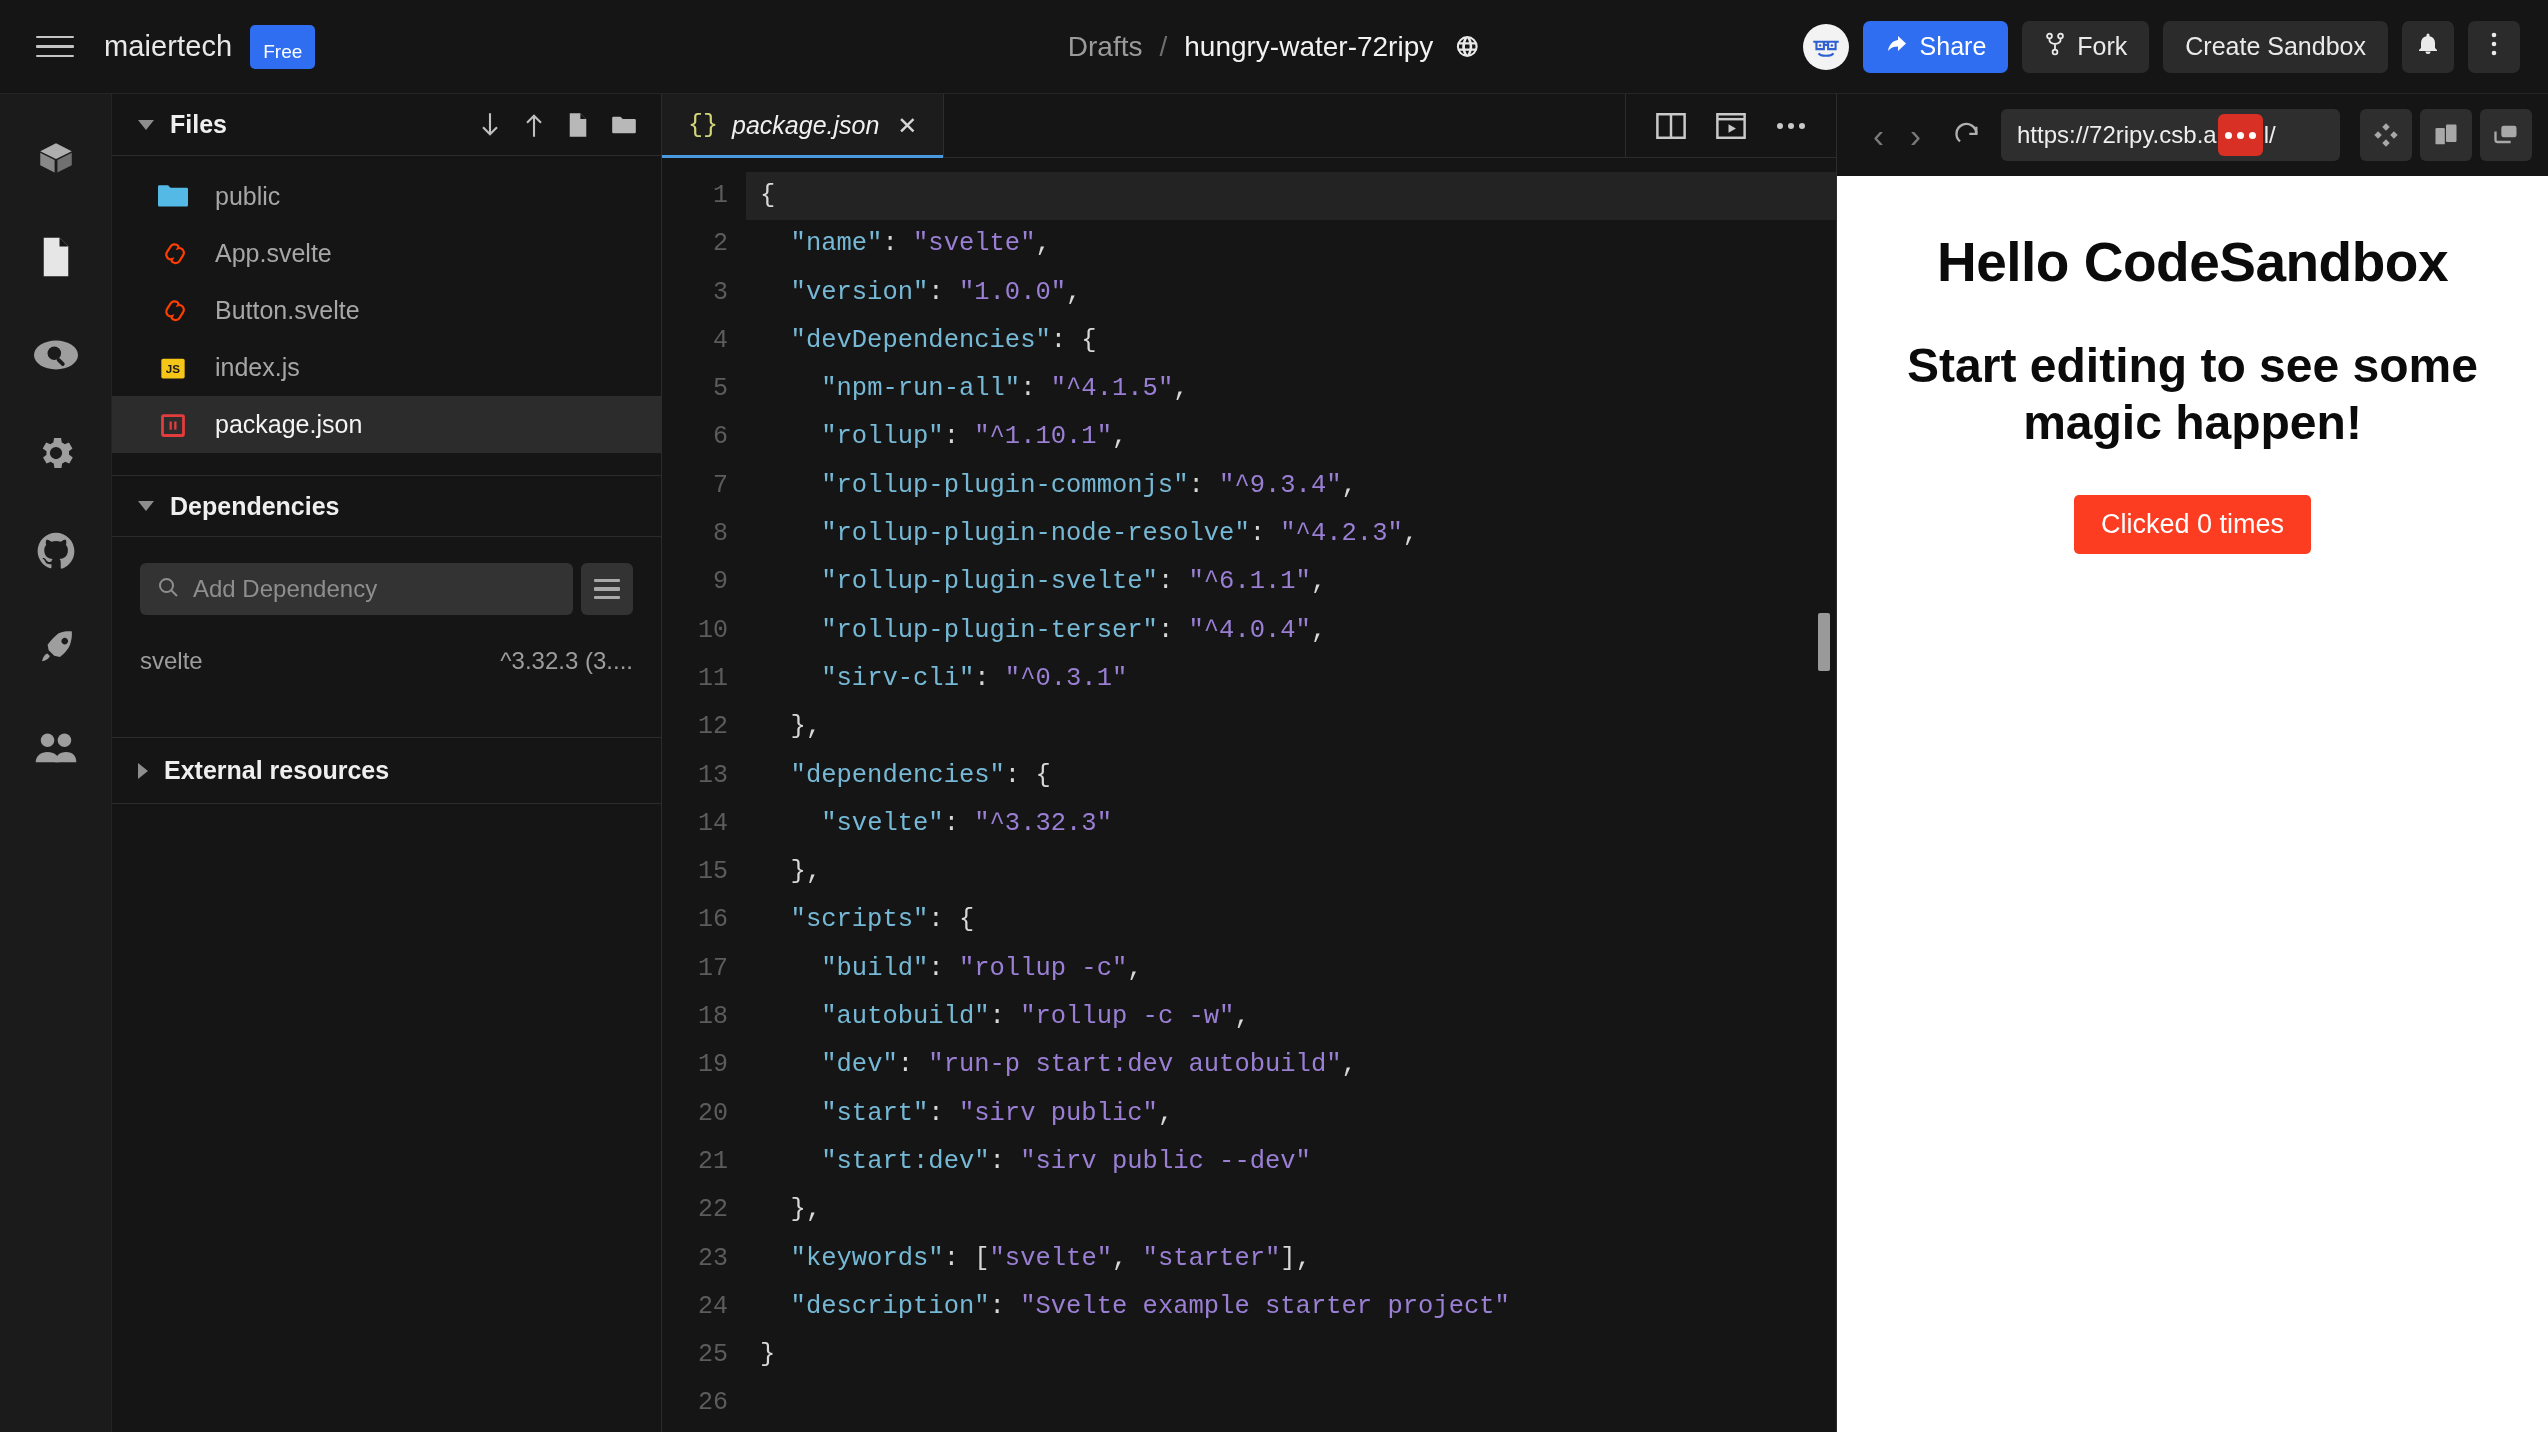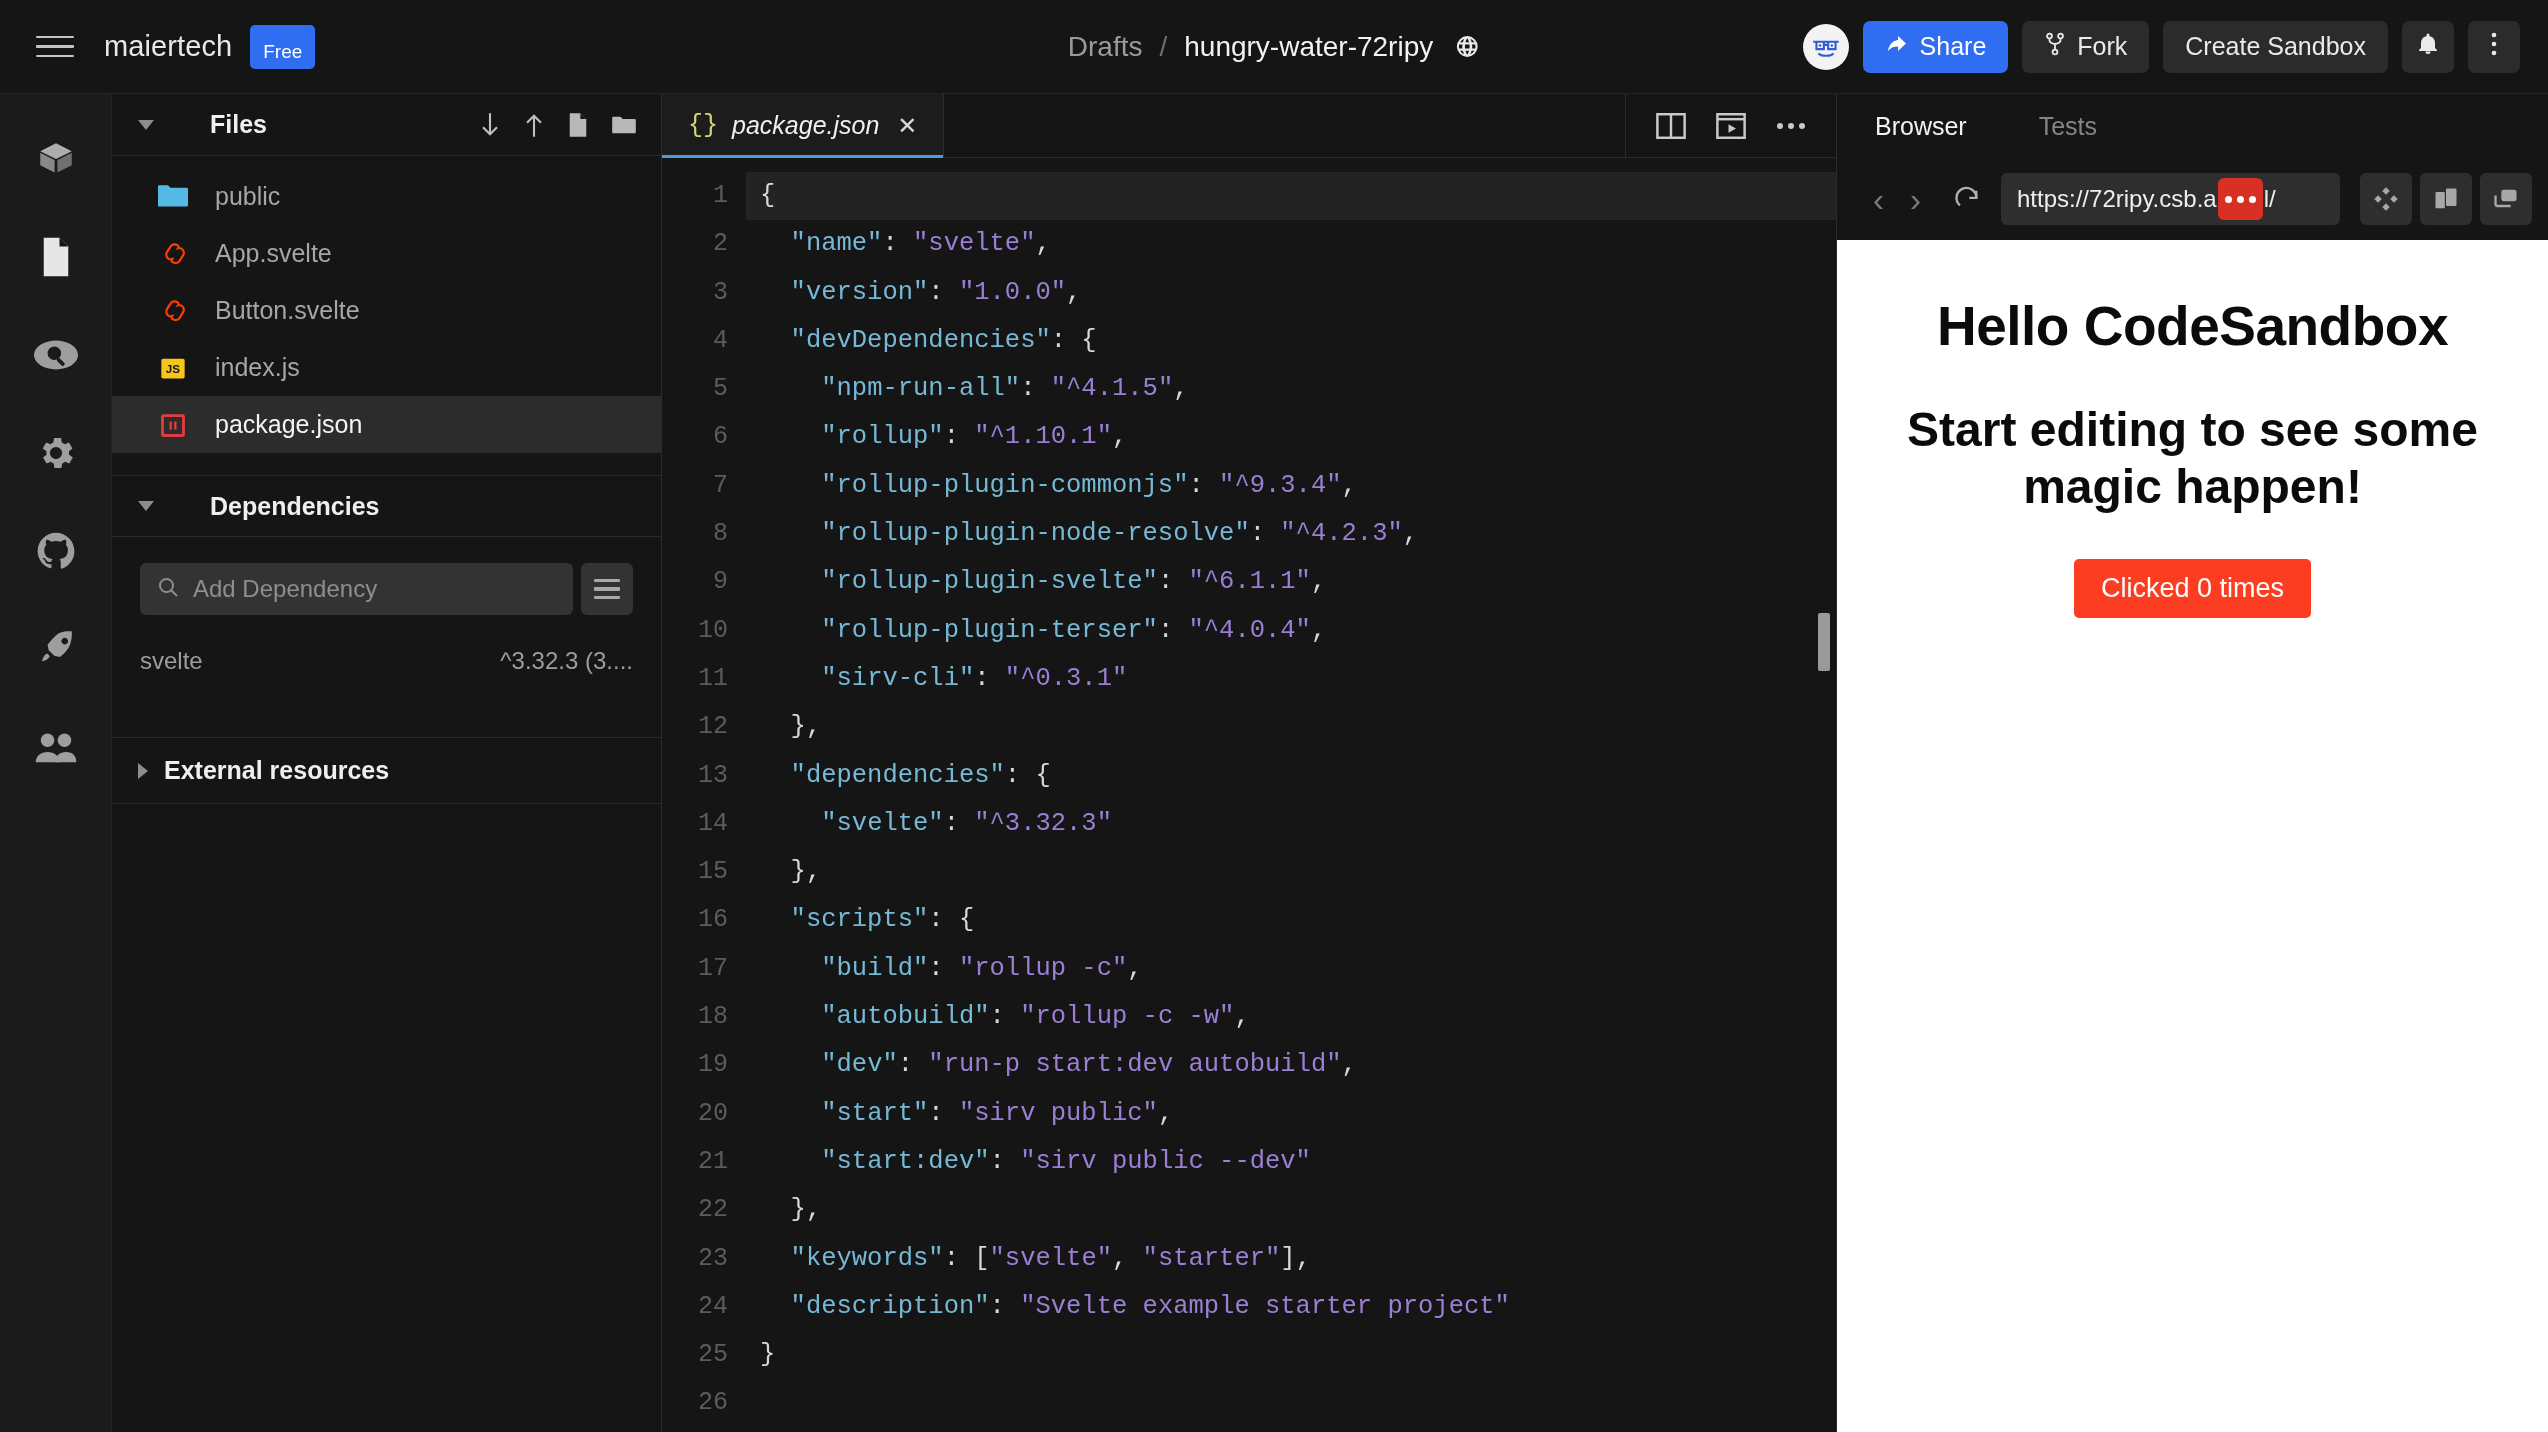--- a/index.html
+++ b/index.html
@@ -72,21 +72,20 @@
   
   .sidebar {
     width: 550px; min-width: 550px; background: #151515;
     border-right: 1px solid #2c2c2c;
     display: flex; flex-direction: column;
   }
   .panel-header {
     height: 62px; display: flex; align-items: center;
     padding: 0 24px 0 26px; border-bottom: 1px solid #2c2c2c;
     flex-shrink: 0;
-    gap: 40px;
   }
   .tri { width: 0; height: 0; margin-right: 16px; cursor: pointer; }
   .tri.down { border-left: 8px solid transparent; border-right: 8px solid transparent; border-top: 10px solid #8d8d8d; }
   .tri.right { border-top: 8px solid transparent; border-bottom: 8px solid transparent; border-left: 10px solid #8d8d8d; }
   .panel-title { color: #efefef; font-size: 25px; font-weight: 700; }
   .panel-actions { margin-left: auto; display: flex; align-items: center; gap: 22px; }
   .panel-actions .act { cursor: pointer; display: flex; }
 
   .file-list { padding: 12px 0 22px; }
   .file-row {
@@ -522,24 +521,20 @@
             <div class="ln">24</div>
             <div class="ln">25</div>
             <div class="ln">26</div>
           </div>
         <div class="code-lines"><div class="cl active-line"><span class="tk-punc">{</span></div><div class="cl"><span class="tk-punc">  </span><span class="tk-key">"name"</span><span class="tk-punc">: </span><span class="tk-str">"svelte"</span><span class="tk-punc">,</span></div><div class="cl"><span class="tk-punc">  </span><span class="tk-key">"version"</span><span class="tk-punc">: </span><span class="tk-str">"1.0.0"</span><span class="tk-punc">,</span></div><div class="cl"><span class="tk-punc">  </span><span class="tk-key">"devDependencies"</span><span class="tk-punc">: {</span></div><div class="cl"><span class="tk-punc">    </span><span class="tk-key">"npm-run-all"</span><span class="tk-punc">: </span><span class="tk-str">"^4.1.5"</span><span class="tk-punc">,</span></div><div class="cl"><span class="tk-punc">    </span><span class="tk-key">"rollup"</span><span class="tk-punc">: </span><span class="tk-str">"^1.10.1"</span><span class="tk-punc">,</span></div><div class="cl"><span class="tk-punc">    </span><span class="tk-key">"rollup-plugin-commonjs"</span><span class="tk-punc">: </span><span class="tk-str">"^9.3.4"</span><span class="tk-punc">,</span></div><div class="cl"><span class="tk-punc">    </span><span class="tk-key">"rollup-plugin-node-resolve"</span><span class="tk-punc">: </span><span class="tk-str">"^4.2.3"</span><span class="tk-punc">,</span></div><div class="cl"><span class="tk-punc">    </span><span class="tk-key">"rollup-plugin-svelte"</span><span class="tk-punc">: </span><span class="tk-str">"^6.1.1"</span><span class="tk-punc">,</span></div><div class="cl"><span class="tk-punc">    </span><span class="tk-key">"rollup-plugin-terser"</span><span class="tk-punc">: </span><span class="tk-str">"^4.0.4"</span><span class="tk-punc">,</span></div><div class="cl"><span class="tk-punc">    </span><span class="tk-key">"sirv-cli"</span><span class="tk-punc">: </span><span class="tk-str">"^0.3.1"</span></div><div class="cl"><span class="tk-punc">  },</span></div><div class="cl"><span class="tk-punc">  </span><span class="tk-key">"dependencies"</span><span class="tk-punc">: {</span></div><div class="cl"><span class="tk-punc">    </span><span class="tk-key">"svelte"</span><span class="tk-punc">: </span><span class="tk-str">"^3.32.3"</span></div><div class="cl"><span class="tk-punc">  },</span></div><div class="cl"><span class="tk-punc">  </span><span class="tk-key">"scripts"</span><span class="tk-punc">: {</span></div><div class="cl"><span class="tk-punc">    </span><span class="tk-key">"build"</span><span class="tk-punc">: </span><span class="tk-str">"rollup -c"</span><span class="tk-punc">,</span></div><div class="cl"><span class="tk-punc">    </span><span class="tk-key">"autobuild"</span><span class="tk-punc">: </span><span class="tk-str">"rollup -c -w"</span><span class="tk-punc">,</span></div><div class="cl"><span class="tk-punc">    </span><span class="tk-key">"dev"</span><span class="tk-punc">: </span><span class="tk-str">"run-p start:dev autobuild"</span><span class="tk-punc">,</span></div><div class="cl"><span class="tk-punc">    </span><span class="tk-key">"start"</span><span class="tk-punc">: </span><span class="tk-str">"sirv public"</span><span class="tk-punc">,</span></div><div class="cl"><span class="tk-punc">    </span><span class="tk-key">"start:dev"</span><span class="tk-punc">: </span><span class="tk-str">"sirv public --dev"</span></div><div class="cl"><span class="tk-punc">  },</span></div><div class="cl"><span class="tk-punc">  </span><span class="tk-key">"keywords"</span><span class="tk-punc">: [</span><span class="tk-str">"svelte"</span><span class="tk-punc">, </span><span class="tk-str">"starter"</span><span class="tk-punc">],</span></div><div class="cl"><span class="tk-punc">  </span><span class="tk-key">"description"</span><span class="tk-punc">: </span><span class="tk-str">"Svelte example starter project"</span></div><div class="cl"><span class="tk-punc">}</span></div><div class="cl">&nbsp;</div></div>
         <div class="scroll-thumb"></div>
       </div>
     </div>
 
     <div class="preview">
-      <div class="preview-tabs">
-        <span class="ptab active">Browser</span>
-        <span class="ptab inactive">Tests</span>
-      </div>
 
       <div class="url-bar">
         <span class="nav-arrow">‹</span>
         <span class="nav-arrow">›</span>
         <span class="reload-btn">
           <svg width="28" height="28" viewBox="0 0 24 24" fill="none" stroke="#b0b0b0" stroke-width="2">
             <path d="M20 5v6h-6"></path>
             <path d="M20 11A8.5 8.5 0 106 17.5"></path>
           </svg>
         </span>

